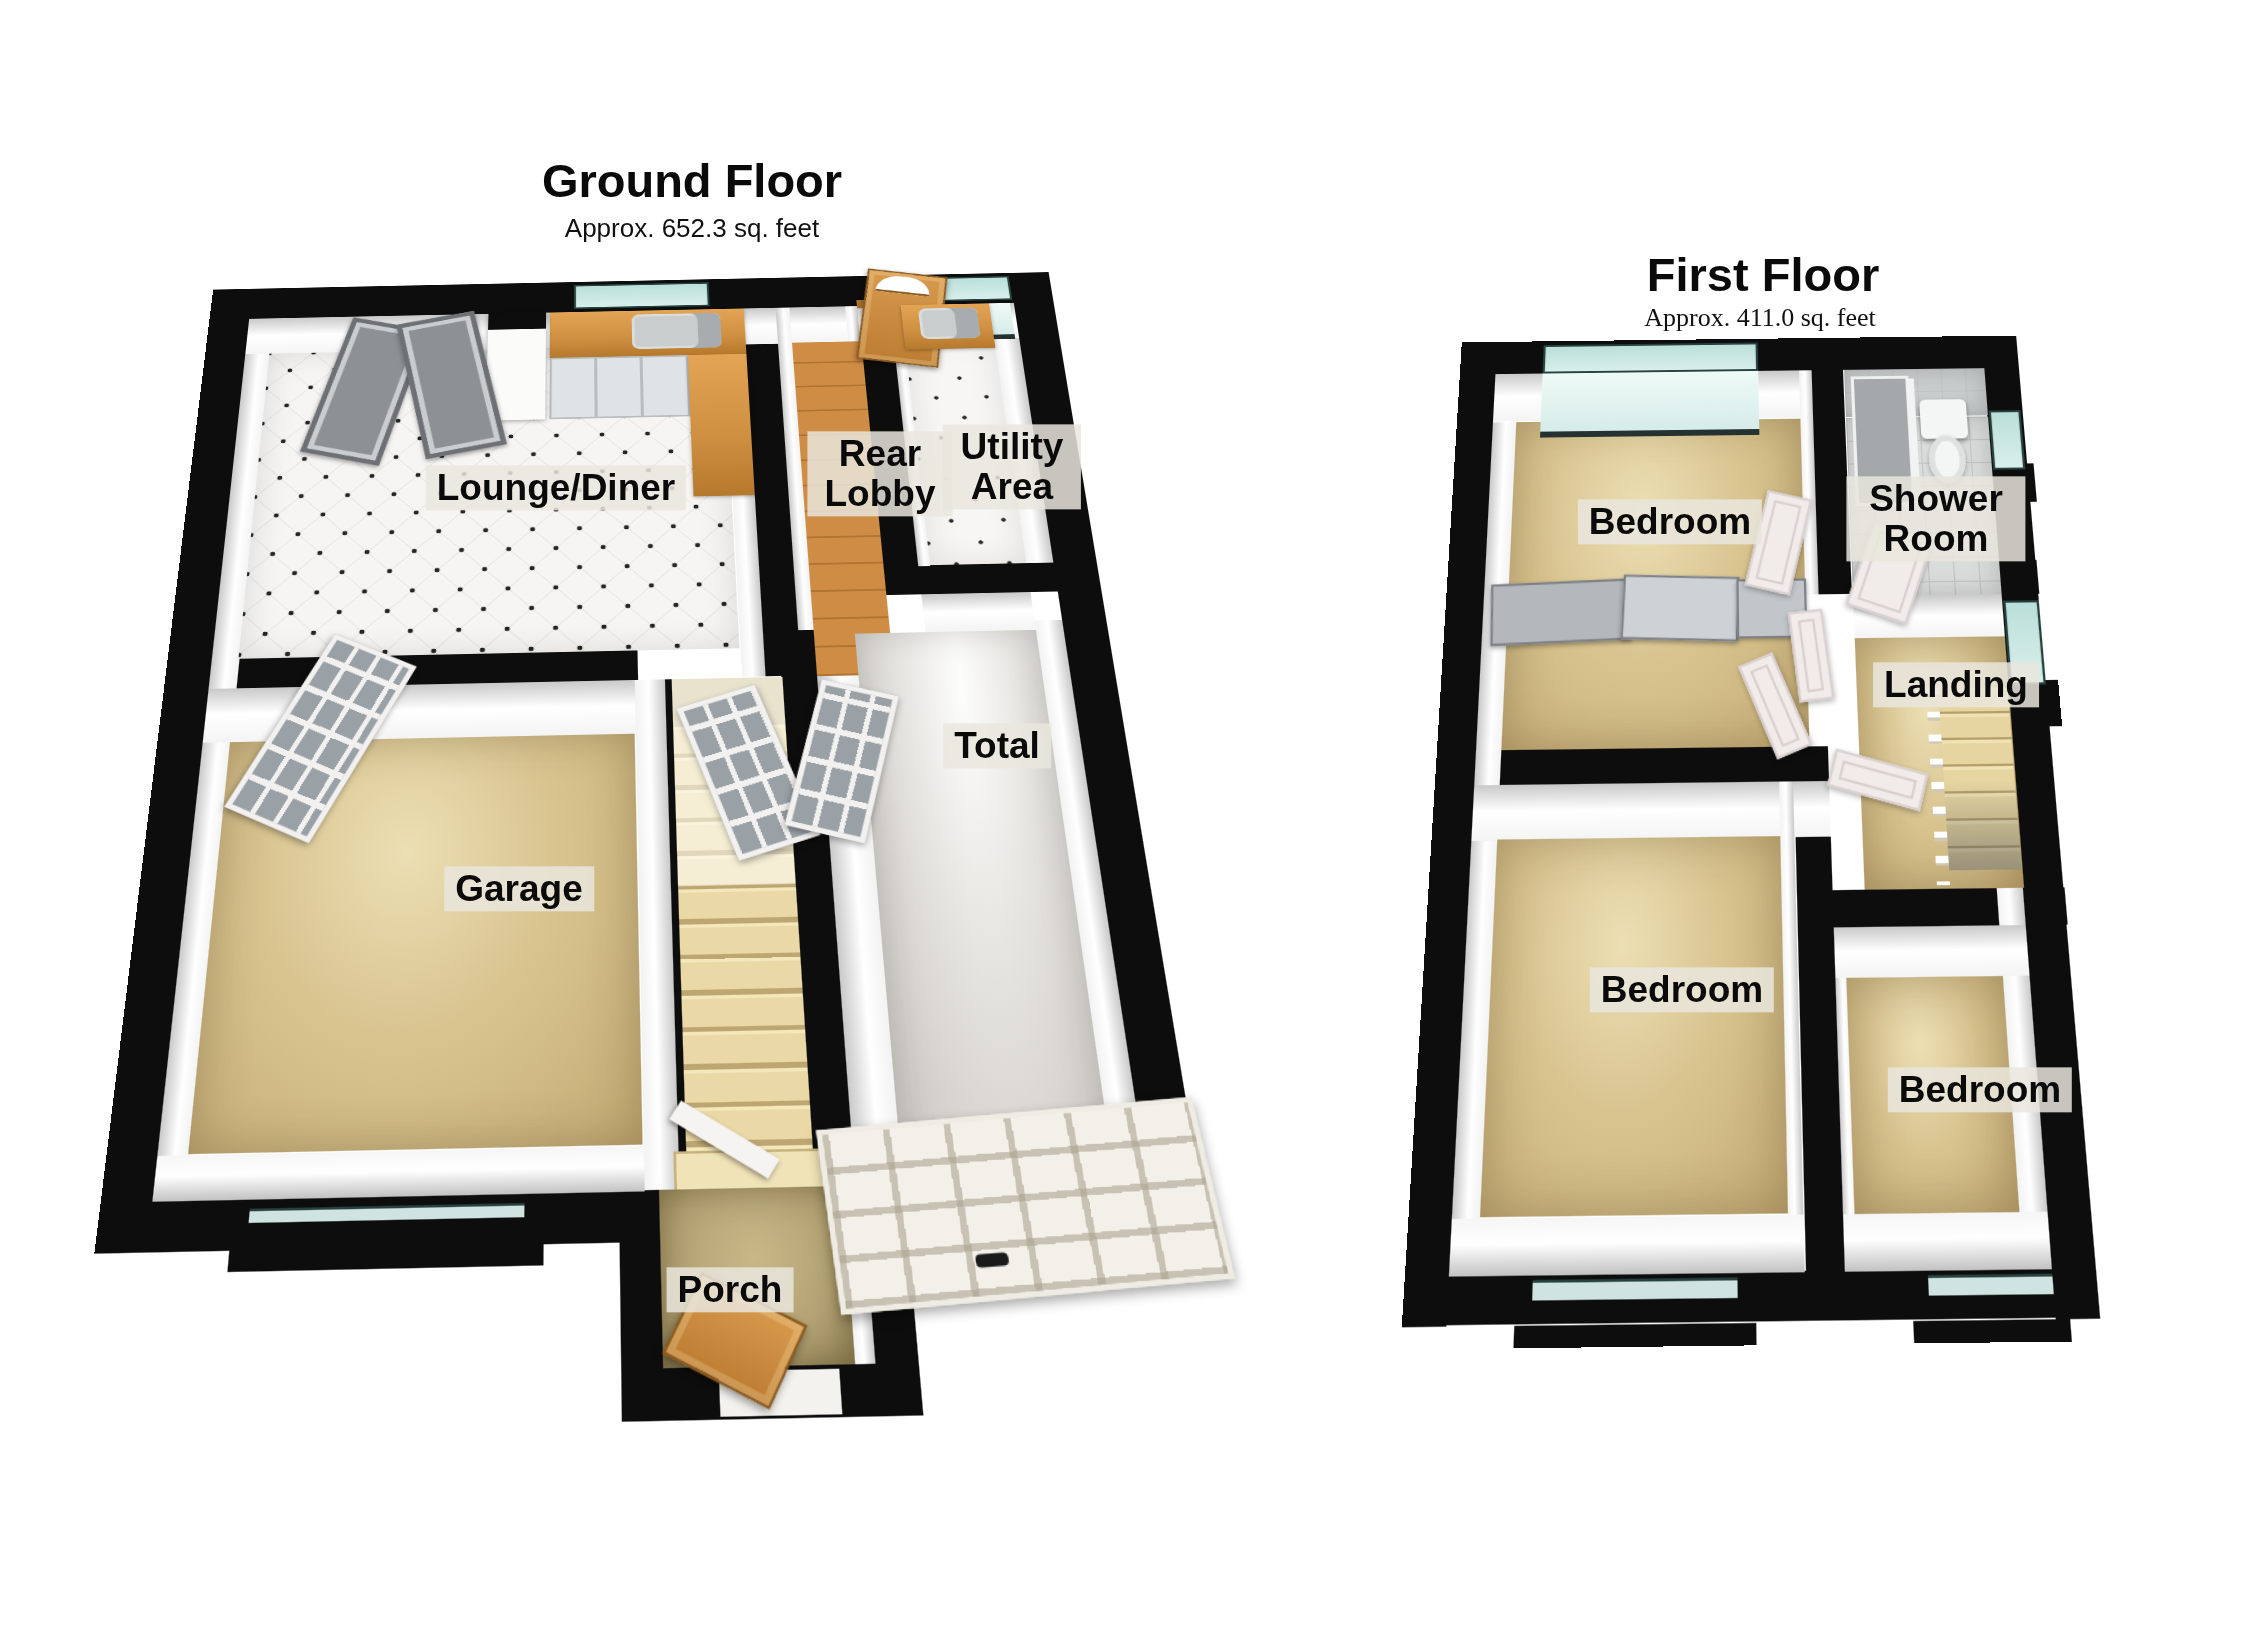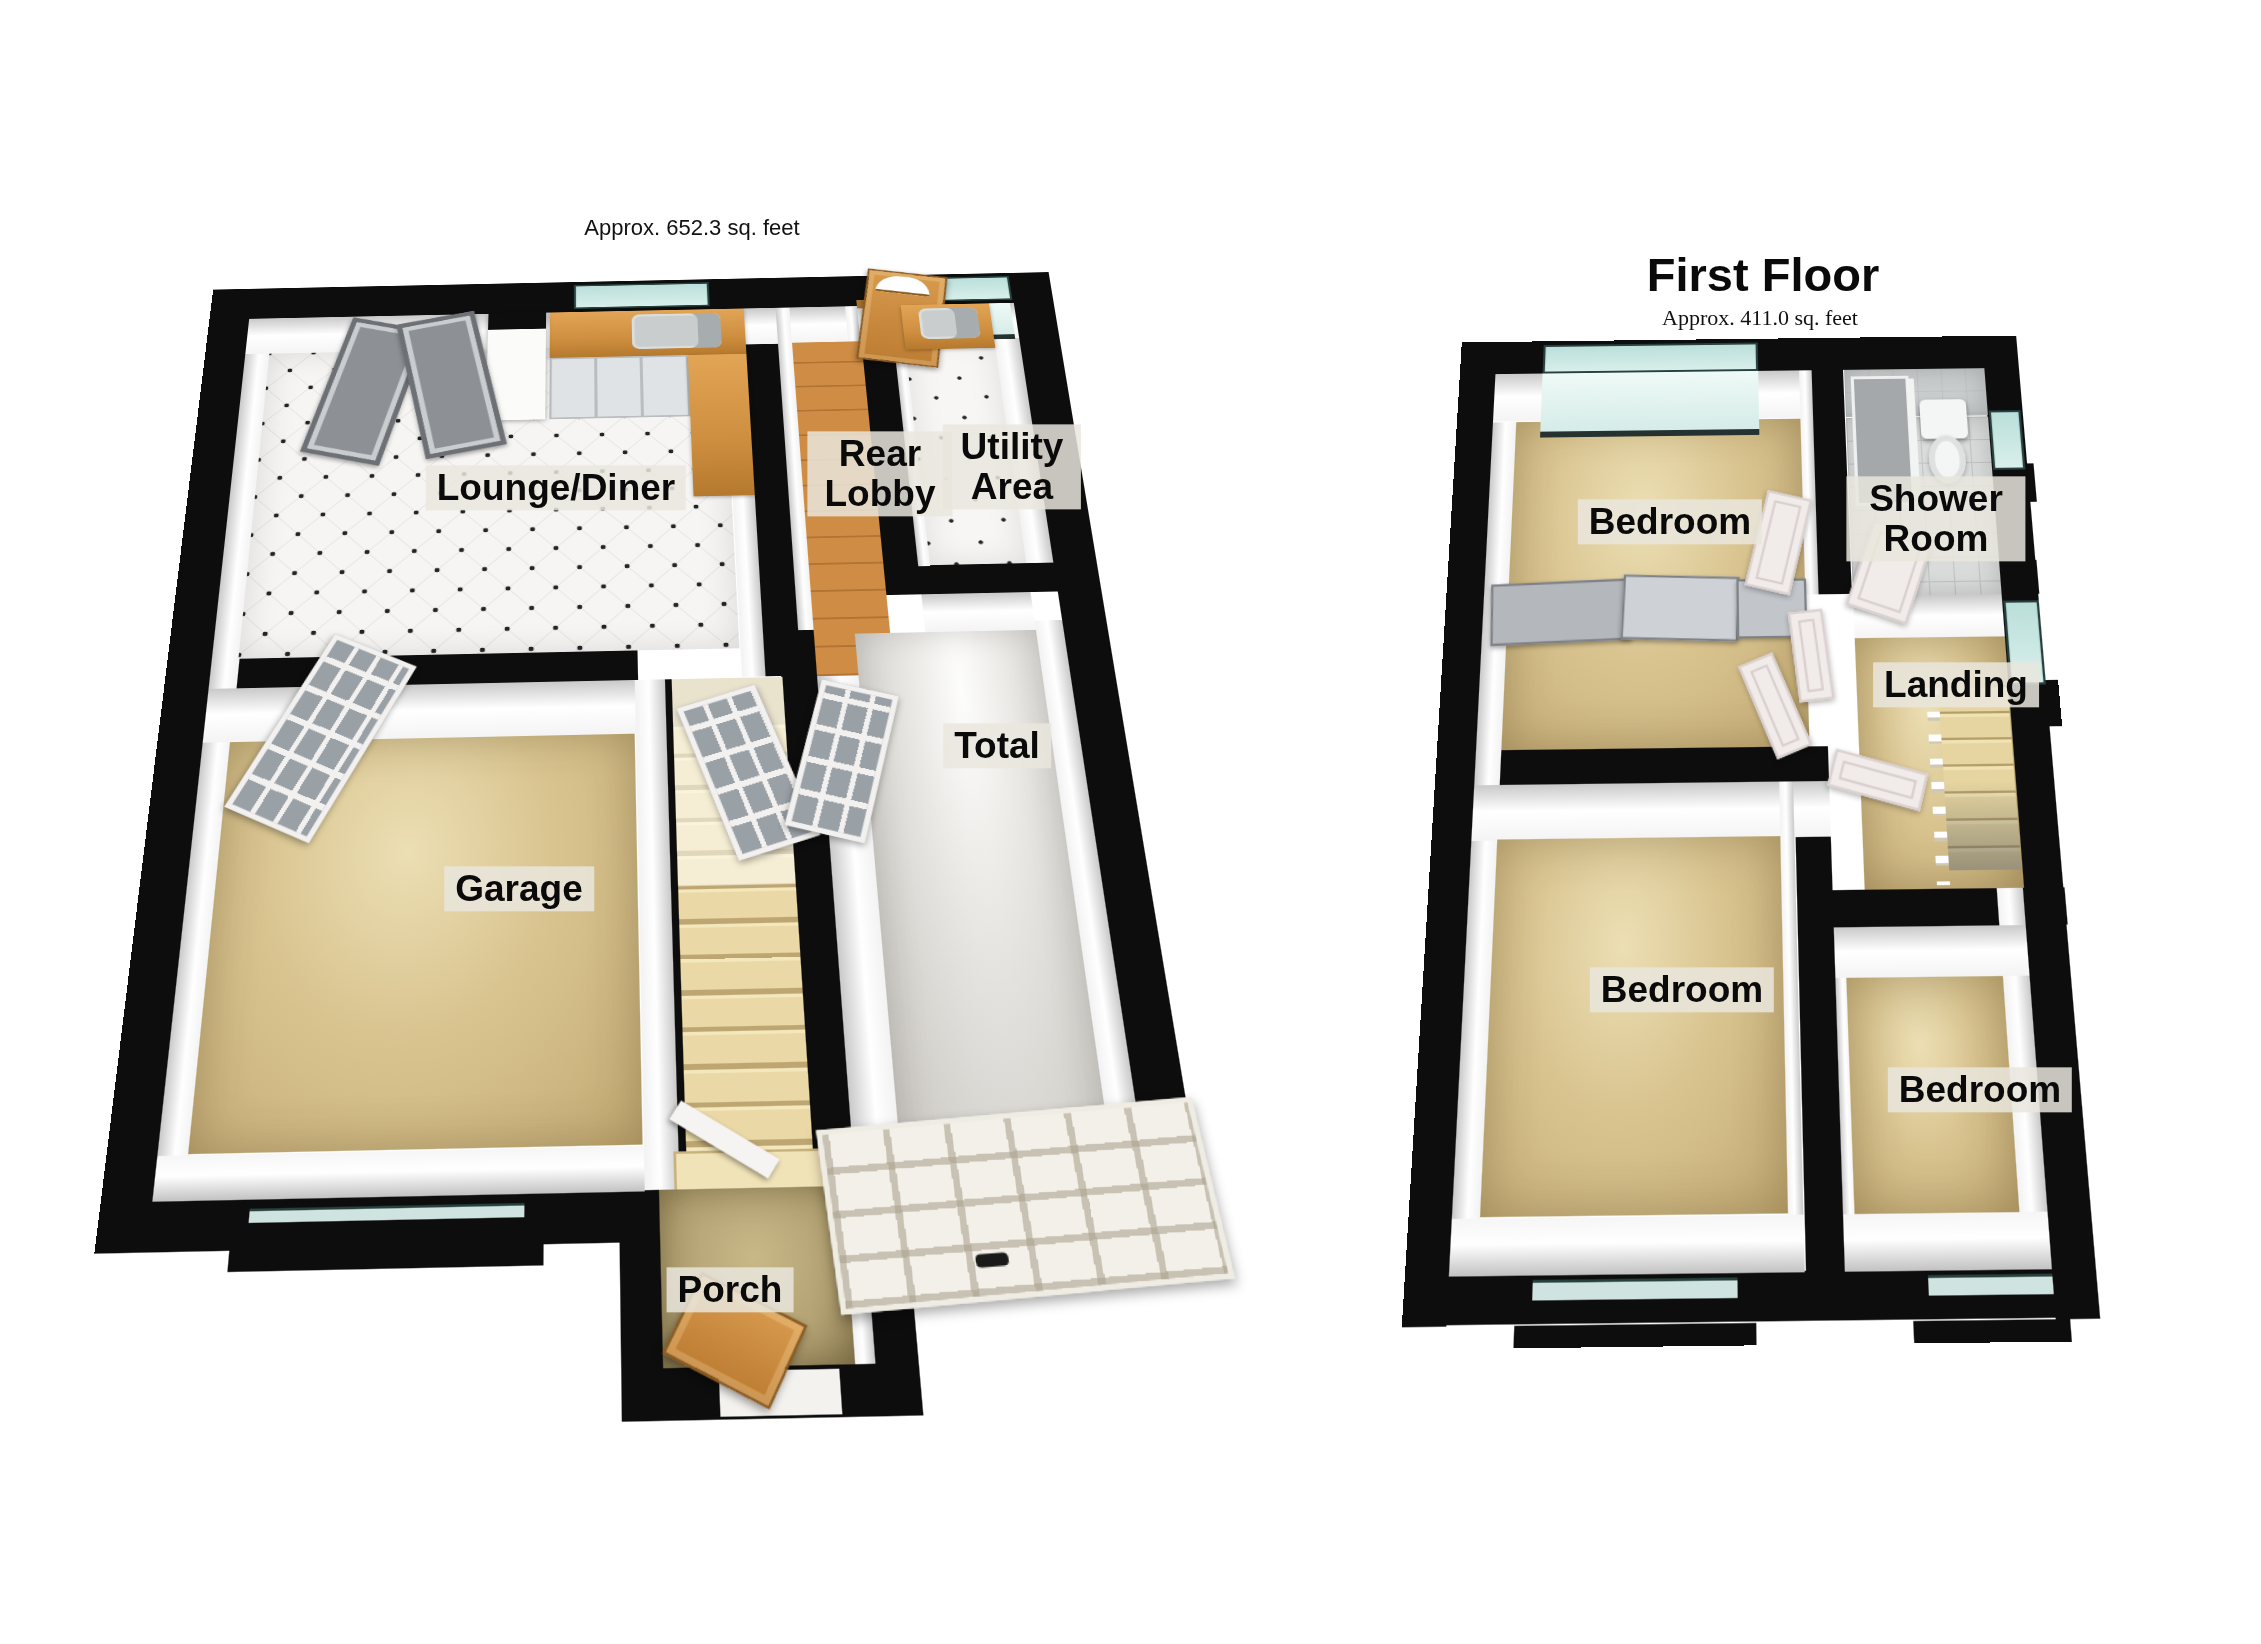--- a/index.html
+++ b/index.html
@@ -1,21 +1,21 @@
 <!DOCTYPE html>
 <html style="font-size:11px"><head>
 <meta charset="utf-8">
 <style>
   html,body{margin:0;padding:0;background:#ffffff;}
   body{width:2261px;height:1645px;overflow:hidden;font-family:"Liberation Sans",sans-serif;}
   #canvas{position:relative;width:2261px;height:1645px;background:#ffffff;}
   .abs{position:absolute;}
   
   .floor-title{position:absolute;transform:translate(-50%,-50%);font-weight:bold;font-size:47px;color:#0a0a0a;white-space:nowrap;}
-  .floor-sub{position:absolute;transform:translate(-50%,-50%);font-size:22px;color:#111;white-space:nowrap;}
+  .floor-sub{position:absolute;transform:translate(-50%,-50%);font-size:26px;color:#111;white-space:nowrap;}
   .room-label{position:absolute;transform:translate(-50%,-50%);background:rgba(233,230,221,.85);color:#0a0a0a;
     font-weight:bold;font-size:37px;line-height:1.08;padding:2.7px 11px;text-align:center;z-index:60;}
   .wrapped{white-space:normal;padding:2.7px 4.1px;}
   #total-area{position:absolute;transform:translate(-50%,-50%);font-size:33px;color:#000;white-space:nowrap;}
   
   #gf-plan{position:absolute;left:226px;top:269px;width:850px;height:1103px;
     transform-origin:425px 973px;
     transform:rotate(-1.2deg) scale(1.31,1.42) perspective(1096px) rotateX(22deg);}
   #ff-plan{position:absolute;left:1484px;top:490px;width:534px;height:833px;
     transform-origin:267px 833px;
@@ -209,20 +209,21 @@
     <div class="abs" style="left:404px;top:802px;width:96px;height:13.7px;background:#cfe4e0;box-shadow:inset 0 2.1px 0 #26413e;"></div>
     <div class="abs wall" style="left:391px;top:833px;width:120px;height:15px;"></div>
 
     <div class="abs pdoor" style="left:280px;top:159px;width:38px;height:90px;transform:rotate(14deg);"></div>
     <div class="abs pdoor" style="left:373px;top:193px;width:53px;height:81px;transform:rotate(20deg);"></div>
     <div class="abs pdoor" style="left:312px;top:271px;width:27px;height:78px;transform:rotate(-6deg);"></div>
     <div class="abs pdoor" style="left:278px;top:312px;width:29px;height:85px;transform:rotate(-22deg);"></div>
     <div class="abs pdoor" style="left:341px;top:406px;width:78px;height:29px;transform:rotate(16deg);"></div>
   </div>
 
+  <div class="floor-title" style="left:692px;top:180px;">Ground Floor</div>
   <div class="floor-sub" style="left:692px;top:228px;">Approx. 652.3 sq. feet</div>
   <div class="floor-title" style="left:1763px;top:274px;">First Floor</div>
   <div class="floor-sub" style="left:1760px;top:318px;font-family:Liberation Serif, serif;">Approx. 411.0 sq. feet</div>
 
   <div class="room-label" style="left:556px;top:488px;">Lounge/Diner</div>
   <div class="room-label wrapped" style="left:880px;top:474px;width:137px;">Rear Lobby</div>
   <div class="room-label wrapped" style="left:1012px;top:467px;width:130px;">Utility Area</div>
   <div class="room-label" style="left:519px;top:889px;">Garage</div>
   <div class="room-label" style="left:997px;top:746px;">Total</div>
   <div class="room-label" style="left:730px;top:1290px;">Porch</div>

